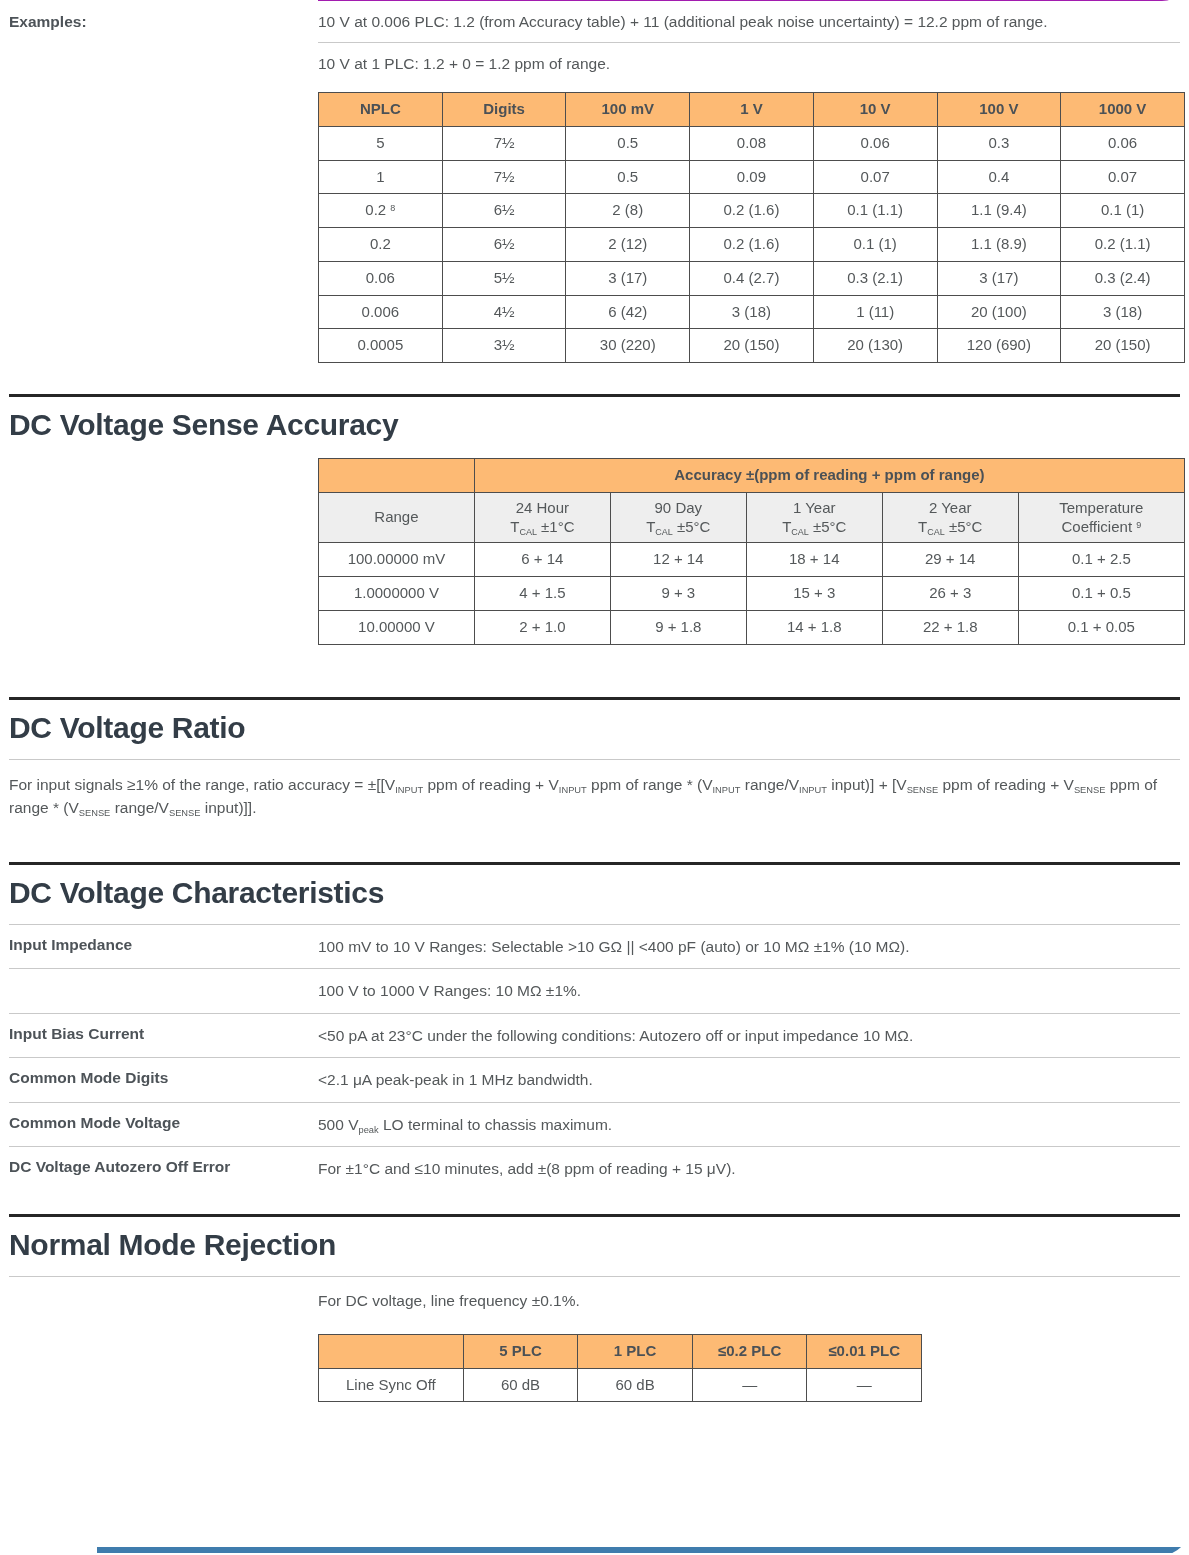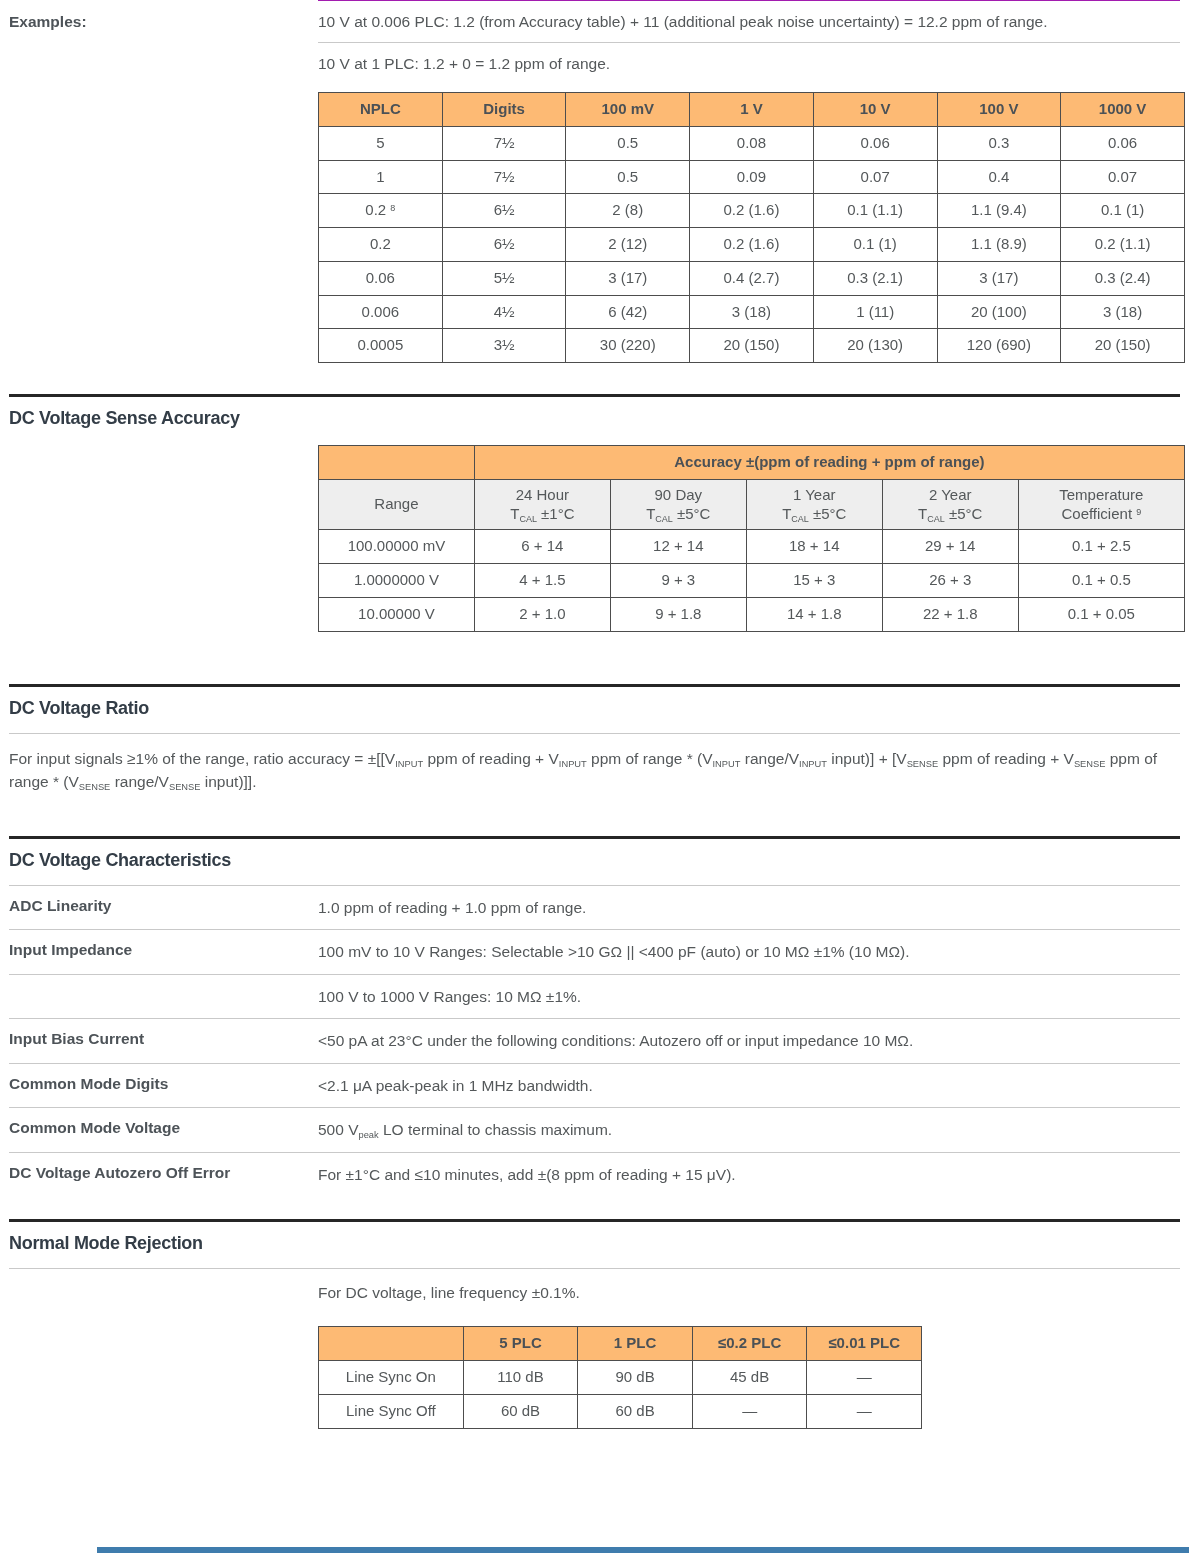--- a/index.html
+++ b/index.html
@@ -6,26 +6,27 @@
   .page{
     position:relative;
     width:1189px;height:1555px;
     margin:0 auto;
     overflow:hidden;
     font-family:"Liberation Sans", sans-serif;
     color:#54585a;
     font-size:15.5px;
     box-sizing:border-box;
     padding:0 9px;
+    border-radius:27px;
   }
   sub{font-size:60%;vertical-align:-0.35em;line-height:0;}
   sup{font-size:60%;vertical-align:0.45em;line-height:0;}
 
   h2.section-title{
-    font-size:18px;
+    font-size:30px;
     font-weight:bold;
     color:#333d47;
     letter-spacing:-0.3px;
     margin:11px 0 14px 0;
   }
   .rule-thick{border:none;border-top:3px solid #262626;margin:0;}
   .rule-thin{border:none;border-top:1px solid #c9c9c9;margin:0;}
 
   
   .ex-row{display:flex;}
@@ -220,26 +221,20 @@
   <hr class="rule-thick mt-ratio">
   <h2 class="section-title">DC Voltage Ratio</h2>
   <hr class="rule-thin">
   <p class="ratio-body">For input signals ≥1% of the range, ratio accuracy = ±[[V<sub>INPUT</sub> ppm of reading + V<sub>INPUT</sub> ppm of range * (V<sub>INPUT</sub> range/V<sub>INPUT</sub> input)] + [V<sub>SENSE</sub> ppm of reading + V<sub>SENSE</sub> ppm of range * (V<sub>SENSE</sub> range/V<sub>SENSE</sub> input)]].</p>
 
   <hr class="rule-thick mt-chars">
   <h2 class="section-title">DC Voltage Characteristics</h2>
   <hr class="rule-thin">
   <div class="spec-rows">
       <div class="spec-row">
-        <div class="spec-label">ADC Linearity</div>
-        <div class="spec-value">
-          <div>1.0 ppm of reading + 1.0 ppm of range.</div>
-        </div>
-      </div>
-      <div class="spec-row">
         <div class="spec-label">Input Impedance</div>
         <div class="spec-value">
           <div>100 mV to 10 V Ranges: Selectable &gt;10 GΩ || &lt;400 pF (auto) or 10 MΩ ±1% (10 MΩ).</div>
         </div>
       </div>
       <div class="spec-row">
         <div class="spec-label"></div>
         <div class="spec-value">
           <div>100 V to 1000 V Ranges: 10 MΩ ±1%.</div>
         </div>
@@ -286,27 +281,20 @@
       <tr>
           <th></th>
           <th>5 PLC</th>
           <th>1 PLC</th>
           <th>≤0.2 PLC</th>
           <th>≤0.01 PLC</th>
         </tr>
     </thead>
     <tbody>
         <tr>
-          <td>Line Sync On</td>
-          <td>110 dB</td>
-          <td>90 dB</td>
-          <td>45 dB</td>
-          <td>—</td>
-        </tr>
-        <tr>
           <td>Line Sync Off</td>
           <td>60 dB</td>
           <td>60 dB</td>
           <td>—</td>
           <td>—</td>
         </tr>
       </tbody>
   </table>
 
   <div class="bottom-bar" style="background: rgb(63, 124, 173);"></div>

